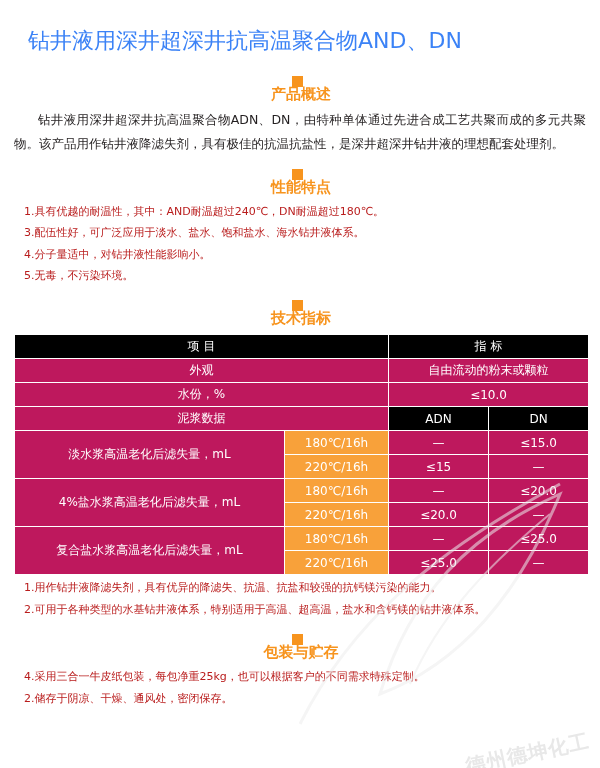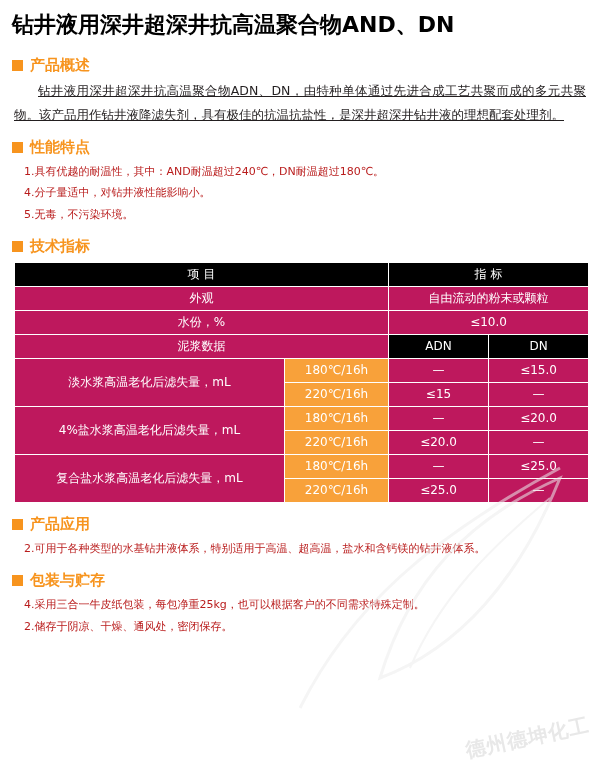--- a/index.html
+++ b/index.html
@@ -38,32 +38,33 @@
     bottom: 30px;
     font-size: 20px;
     color: #e8e8e8;
     letter-spacing: 1px;
     transform: rotate(-12deg);
     transform-origin: right bottom;
     white-space: nowrap;
     font-weight: bold;
   }
   h1.doc-title {
-    margin: 0;
+    margin: 16px;
     padding: 12px 0 6px 2px;
     font-size: 22px;
     line-height: 1.2;
-    font-weight: bold;
-    color: #000000;
+    font-weight: normal;
+    color: #3b82f6;
     letter-spacing: 0px;
   }
   .section-head {
     display: flex;
     align-items: center;
     margin: 14px 0 6px 2px;
+    flex-direction: column;
   }
   .section-head .bullet {
     width: 11px;
     height: 11px;
     background: #f7941e;
     margin-right: 7px;
     flex: 0 0 auto;
   }
   .section-head .title {
     font-size: 15px;
@@ -73,21 +74,20 @@
   }
   .body-text {
     font-size: 12.5px;
     line-height: 1.85;
     color: #231f20;
     margin: 0 4px 0 4px;
     text-align: justify;
   }
   .indent {
     text-indent: 24px;
-    text-decoration: underline;
   }
   ol.plain {
     list-style: none;
     margin: 0;
     padding: 0 4px 0 14px;
   }
   ol.plain li {
     font-size: 11px;
     line-height: 1.95;
     color: #b91c1c;
@@ -140,20 +140,21 @@
     <span class="title">产品概述</span>
   </div>
   <p class="body-text indent">钻井液用深井超深井抗高温聚合物ADN、DN，由特种单体通过先进合成工艺共聚而成的多元共聚物。该产品用作钻井液降滤失剂，具有极佳的抗温抗盐性，是深井超深井钻井液的理想配套处理剂。</p>
 
   <div class="section-head">
     <span class="bullet"></span>
     <span class="title">性能特点</span>
   </div>
   <ol class="plain">
     <li>1.具有优越的耐温性，其中：AND耐温超过240℃，DN耐温超过180℃。</li>
+    <li>3.配伍性好，可广泛应用于淡水、盐水、饱和盐水、海水钻井液体系。</li>
     <li>4.分子量适中，对钻井液性能影响小。</li>
     <li>5.无毒，不污染环境。</li>
   </ol>
 
   <div class="section-head">
     <span class="bullet"></span>
     <span class="title">技术指标</span>
   </div>
 
   <table class="spec">
@@ -213,25 +214,22 @@
         <td class="orange">≤25.0</td>
       </tr>
       <tr>
         <td class="orange-light">220℃/16h</td>
         <td class="orange">≤25.0</td>
         <td class="orange">—</td>
       </tr>
     </tbody>
   </table>
 
-  <div class="section-head">
-    <span class="bullet"></span>
-    <span class="title">产品应用</span>
-  </div>
   <ol class="plain">
+    <li>1.用作钻井液降滤失剂，具有优异的降滤失、抗温、抗盐和较强的抗钙镁污染的能力。</li>
     <li>2.可用于各种类型的水基钻井液体系，特别适用于高温、超高温，盐水和含钙镁的钻井液体系。</li>
   </ol>
 
   <div class="section-head">
     <span class="bullet"></span>
     <span class="title">包装与贮存</span>
   </div>
   <ol class="plain">
     <li>4.采用三合一牛皮纸包装，每包净重25kg，也可以根据客户的不同需求特殊定制。</li>
     <li>2.储存于阴凉、干燥、通风处，密闭保存。</li>

